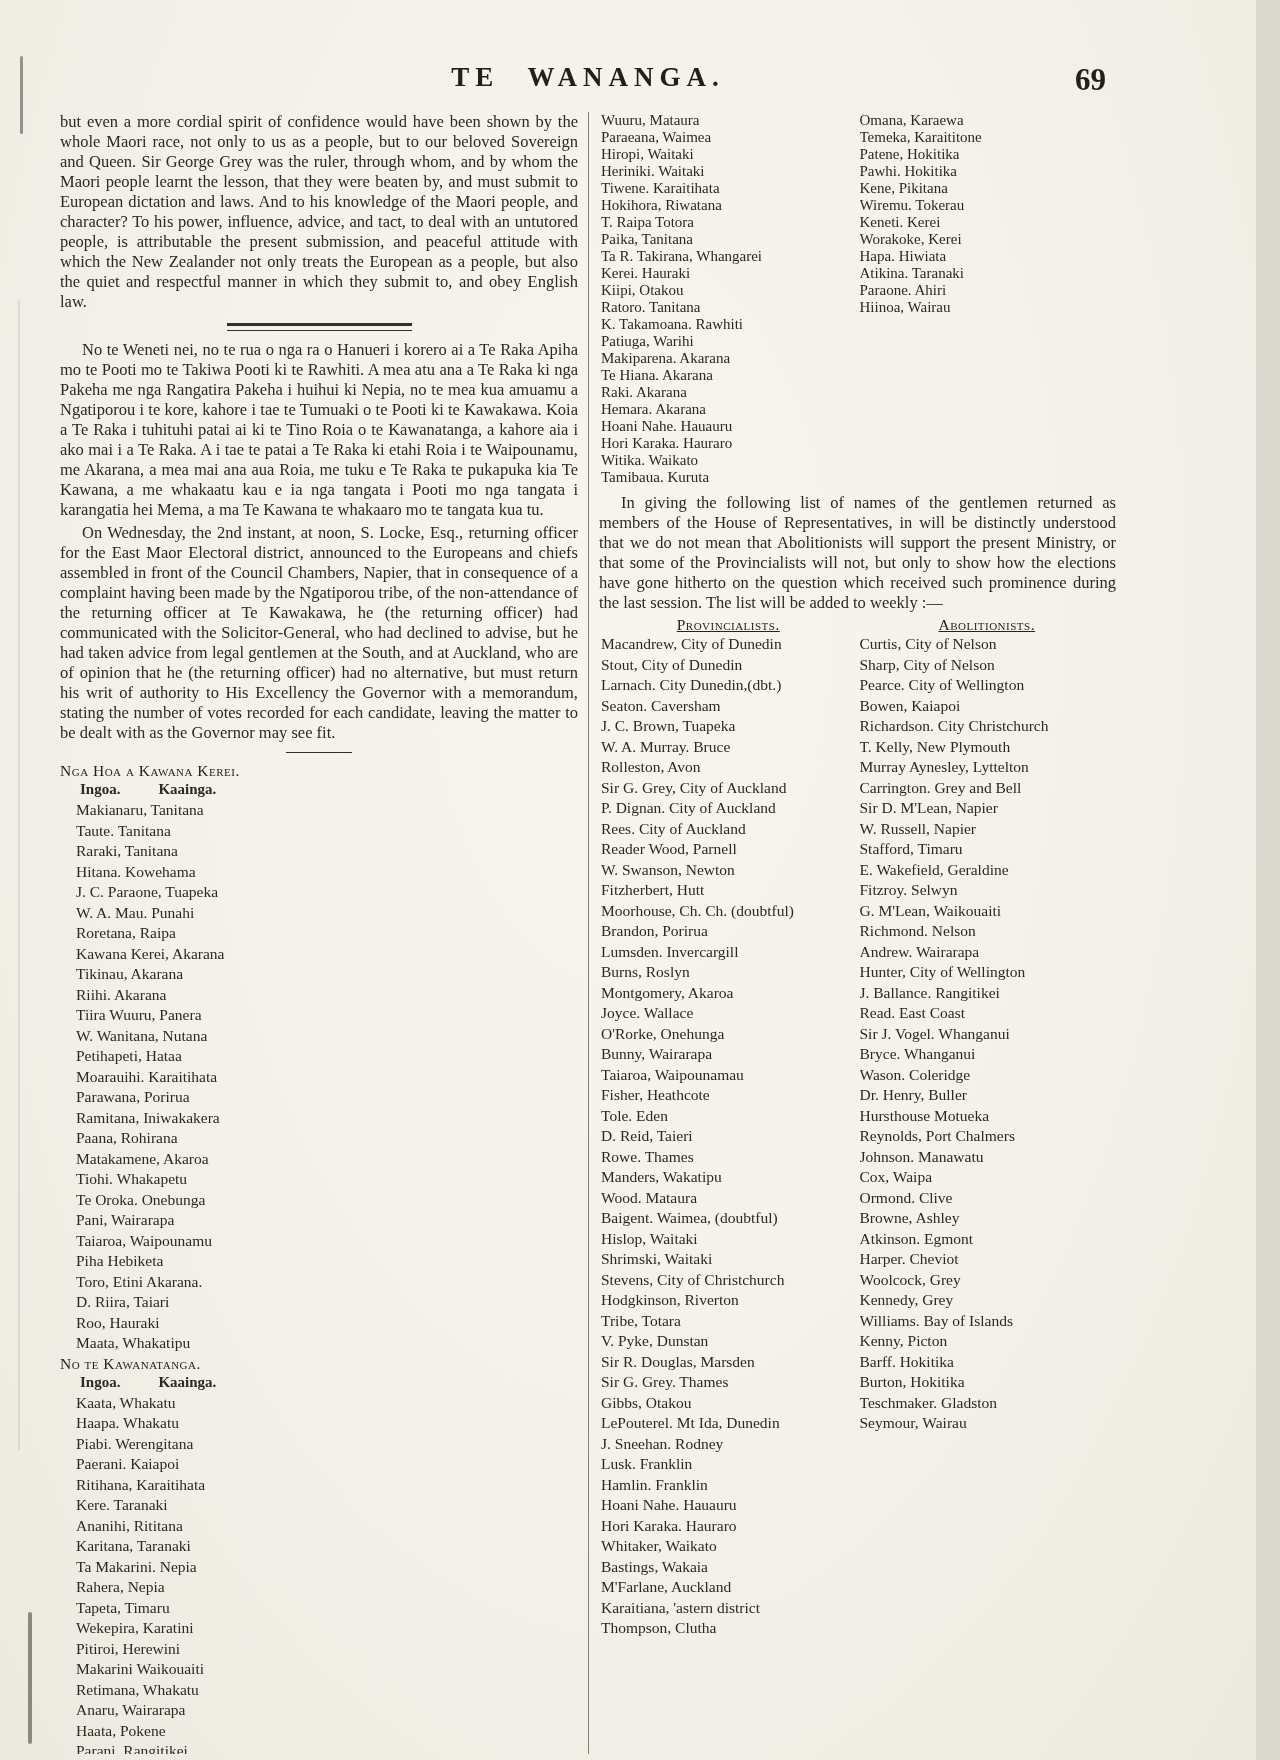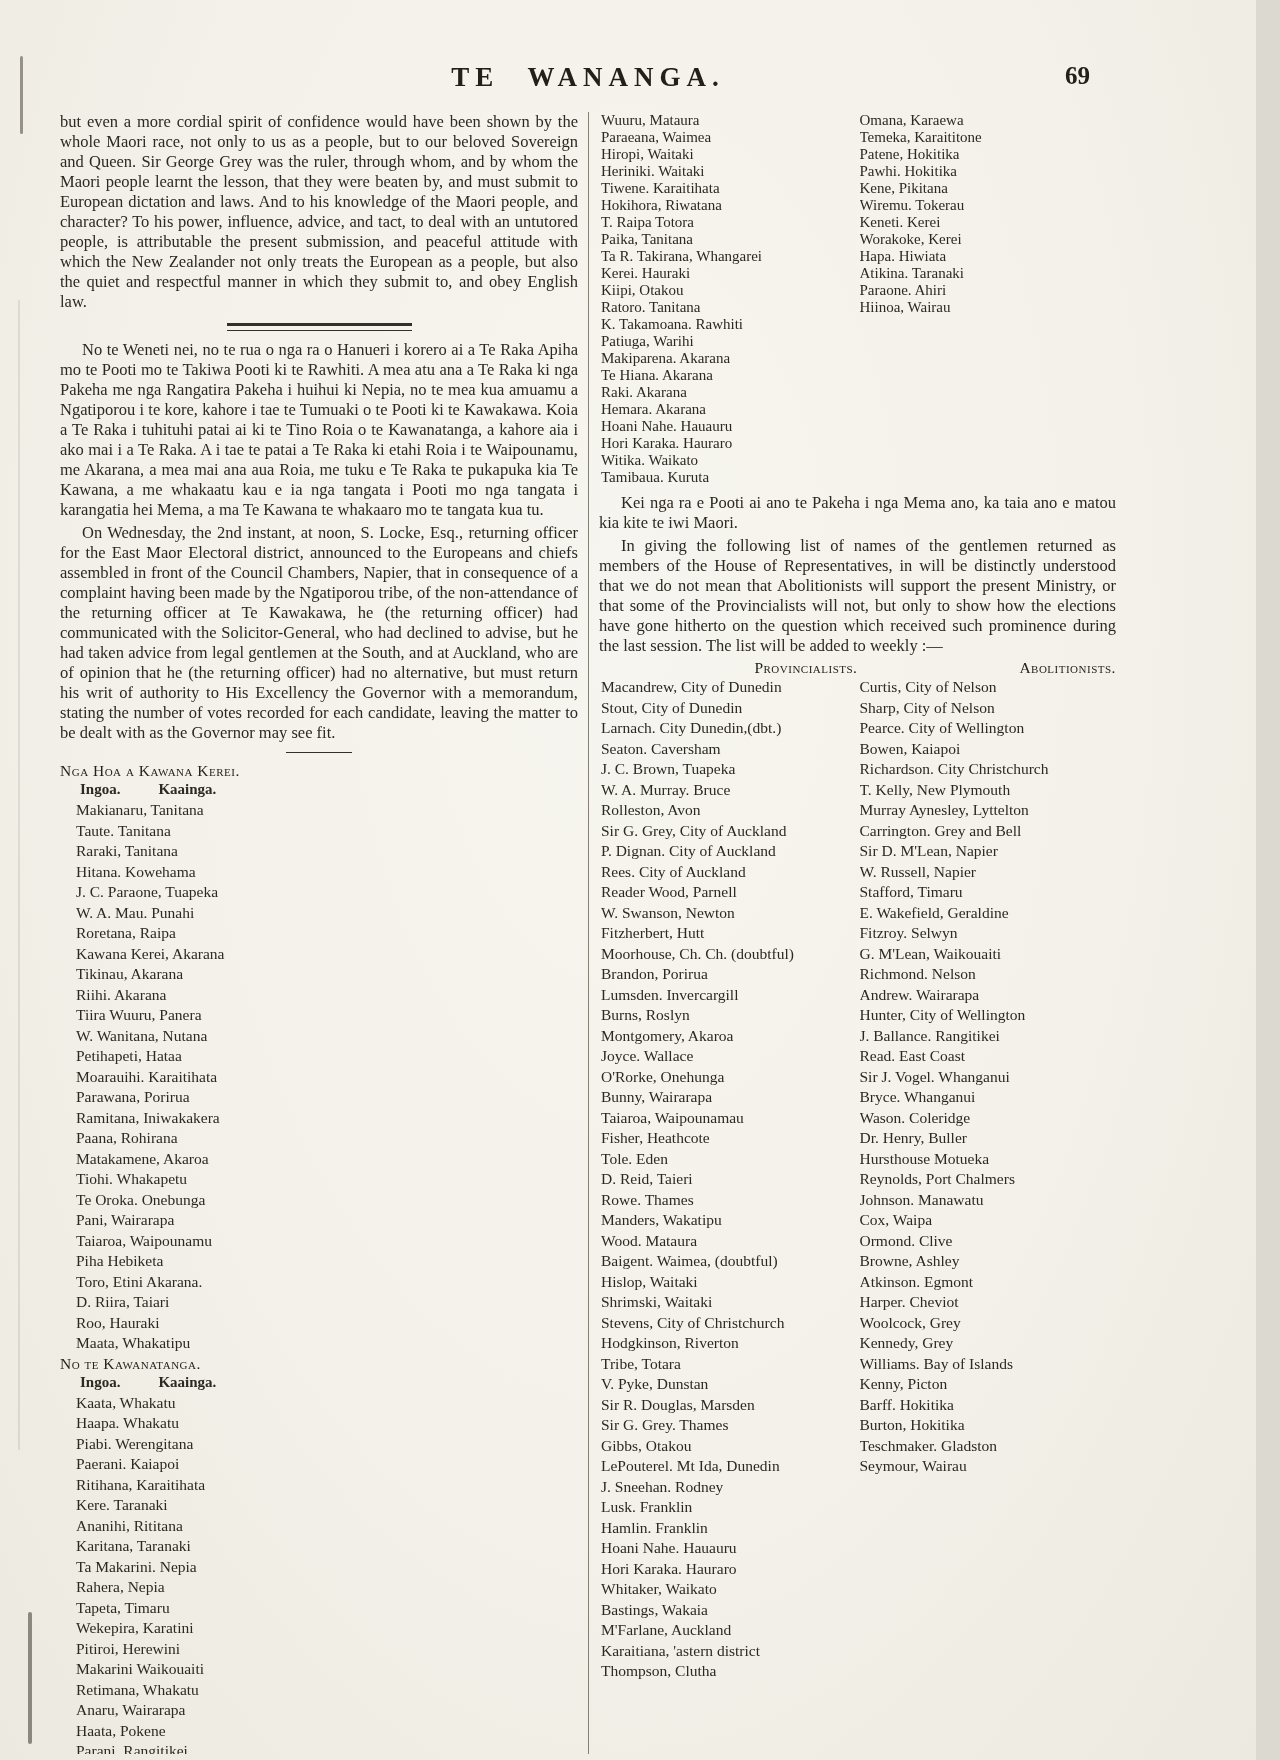--- a/index.html
+++ b/index.html
@@ -18,21 +18,21 @@
   .artifact.a1{left:20px;top:56px;width:3px;height:78px;opacity:.55;}
   .artifact.a2{left:28px;top:1612px;width:4px;height:132px;opacity:.6;}
   .artifact.a3{left:18px;top:300px;width:2px;height:1150px;opacity:.12;}
 
   .masthead{position:absolute;top:62px;left:60px;right:140px;height:44px;}
   .masthead .title{
     position:absolute;left:0;right:0;text-align:center;
     font-size:27px;font-weight:bold;letter-spacing:6px;word-spacing:16px;color:#22201b;
   }
   .masthead .pagenum{
-    position:absolute;right:26px;top:0;font-size:25px;font-weight:bold;color:#22201b;margin-left:37px;
+    position:absolute;right:10px;top:0;font-size:31px;font-weight:bold;color:#22201b;margin-left:37px;
   }
 
   .content{
     position:absolute;top:112px;left:60px;right:140px;bottom:6px;
     display:flex;overflow:hidden;
   }
   .col-left{width:518px;flex:none;}
   .col-divider{width:1px;flex:none;background:#85806f;margin:0 10px;}
   .col-right{flex:1;min-width:0;}
 
@@ -51,21 +51,21 @@
     width:66px;margin:9px auto 8px;border-top:1px solid #33302a;
   }
 
   .pair{display:flex;}
   .half{width:50%;min-width:0;}
 
   .list-header{
     font-variant:small-caps;letter-spacing:.5px;font-size:15.5px;line-height:19px;
     color:#24221c;white-space:nowrap;overflow:hidden;
   }
-  .center .list-header{text-align:right;}
+  .center .list-header{text-align:center;text-decoration:underline;}
   .col-labels{
     display:flex;gap:38px;padding-left:20px;font-weight:bold;
     font-size:15px;line-height:19px;margin-bottom:1px;
   }
 
   ul.name-list{list-style:none;margin:0;padding:0 0 0 16px;}
   ul.name-list li{
     font-size:15.5px;line-height:20.5px;white-space:nowrap;overflow:hidden;
     color:#2b2921;
   }
@@ -220,21 +220,20 @@
               <li>Keneti. Kerei</li>
               <li>Worakoke, Kerei</li>
               <li>Hapa. Hiwiata</li>
               <li>Atikina. Taranaki</li>
               <li>Paraone. Ahiri</li>
               <li>Hiinoa, Wairau</li>
             </ul>
         </div>
       </div>
 
-      <p class="body-text indent">Kei nga ra e Pooti ai ano te Pakeha i nga Mema ano, ka taia ano e matou kia kite te iwi Maori.</p>
       <p class="body-text indent mt">In giving the following list of names of the gentlemen returned as members of the House of Representatives, in will be distinctly understood that we do not mean that Abolitionists will support the present Ministry, or that some of the Provincialists will not, but only to show how the elections have gone hitherto on the question which received such prominence during the last session. The list will be added to weekly :—</p>
 
       <div class="pair lists-block center">
         <div class="half">
           <div class="list-header">Provincialists.</div>
           <ul class="name-list">
               <li>Macandrew, City of Dunedin</li>
               <li>Stout, City of Dunedin</li>
               <li>Larnach. City Dunedin,(dbt.)</li>
               <li>Seaton. Caversham</li>

